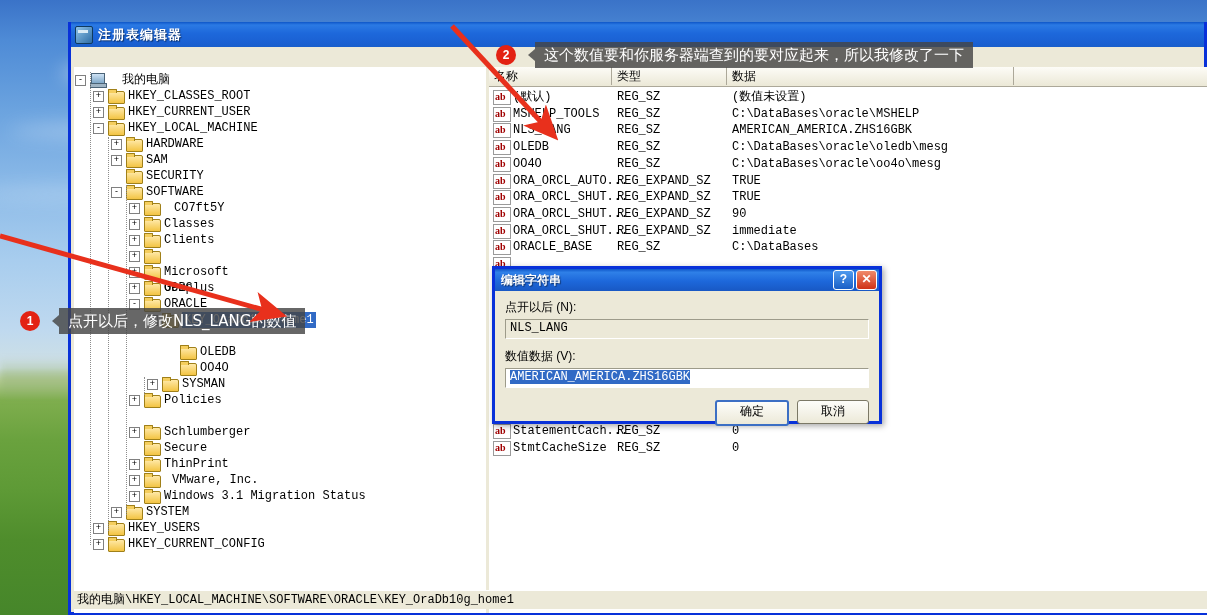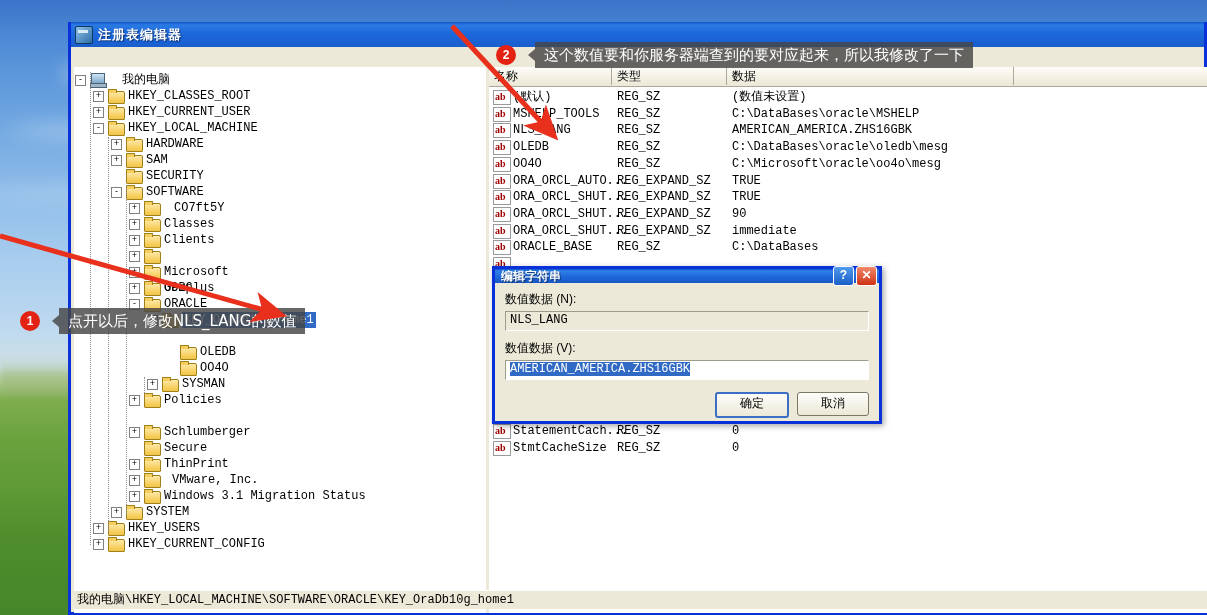--- a/index.html
+++ b/index.html
@@ -139,21 +139,21 @@
   }
 
   
   #dialog {
     position: absolute; left: 492px; top: 266px; width: 390px; height: 158px;
     background: #ece9d8;
     border: 3px solid #0831d9; box-sizing: border-box;
     box-shadow: 2px 2px 6px rgba(0,0,0,0.35);
   }
   #dlgtitle {
-    height: 14px; margin: 0;
+    height: 22px; margin: 0;
     background: linear-gradient(to bottom, #0e56c8 0%, #2f80e8 15%, #1d68db 55%, #1858c4 100%);
     display: flex; align-items: center; justify-content: space-between;
     padding: 0 2px 0 6px;
   }
   #dlgtitle .t { color: #fff; font-size: 12px; font-weight: bold;
                  text-shadow: 1px 1px 1px rgba(0,0,0,0.5); }
   .tbtns { display: flex; gap: 2px; }
   .tbtn { width: 19px; height: 18px; border: 1px solid #fff; border-radius: 3px;
           font-size: 12px; font-weight: bold; color: #fff; text-align: center;
           line-height: 17px; }
@@ -399,21 +399,21 @@
             <div class="c-name">OLEDB</div>
             <div class="c-type">REG_SZ</div>
             <div class="c-data">C:\DataBases\oracle\oledb\mesg</div>
           </div>
           <div class="lrow" style="top: 88.8px;">
             <div class="abicon">
               <span>ab</span>
             </div>
             <div class="c-name">OO4O</div>
             <div class="c-type">REG_SZ</div>
-            <div class="c-data">C:\Microsoft\oracle\oo4o\mesg</div>
+            <div class="c-data">C:\DataBases\oracle\oo4o\mesg</div>
           </div>
           <div class="lrow" style="top: 105.5px;">
             <div class="abicon">
               <span>ab</span>
             </div>
             <div class="c-name">ORA_ORCL_AUTO...</div>
             <div class="c-type">REG_EXPAND_SZ</div>
             <div class="c-data">TRUE</div>
           </div>
           <div class="lrow" style="top: 122.2px;">
@@ -553,21 +553,21 @@
 
 <div id="dialog">
   <div id="dlgtitle">
     <div class="t">编辑字符串</div>
     <div class="tbtns">
       <div class="tbtn help">?</div>
       <div class="tbtn close">✕</div>
     </div>
   </div>
   <div id="dlgbody">
-    <div class="dlabel">数值数据 (N):</div>
+    <div class="dlabel">点开以后 (N):</div>
     <div class="dfield">NLS_LANG</div>
     <div class="dlabel">数值数据 (V):</div>
     <div class="dfield editable"><span class="selection">AMERICAN_AMERICA.ZHS16GBK</span></div>
   </div>
   <div id="dlgbtns">
     <div class="dbtn default">确定</div>
     <div class="dbtn">取消</div>
   </div>
 </div>
 

